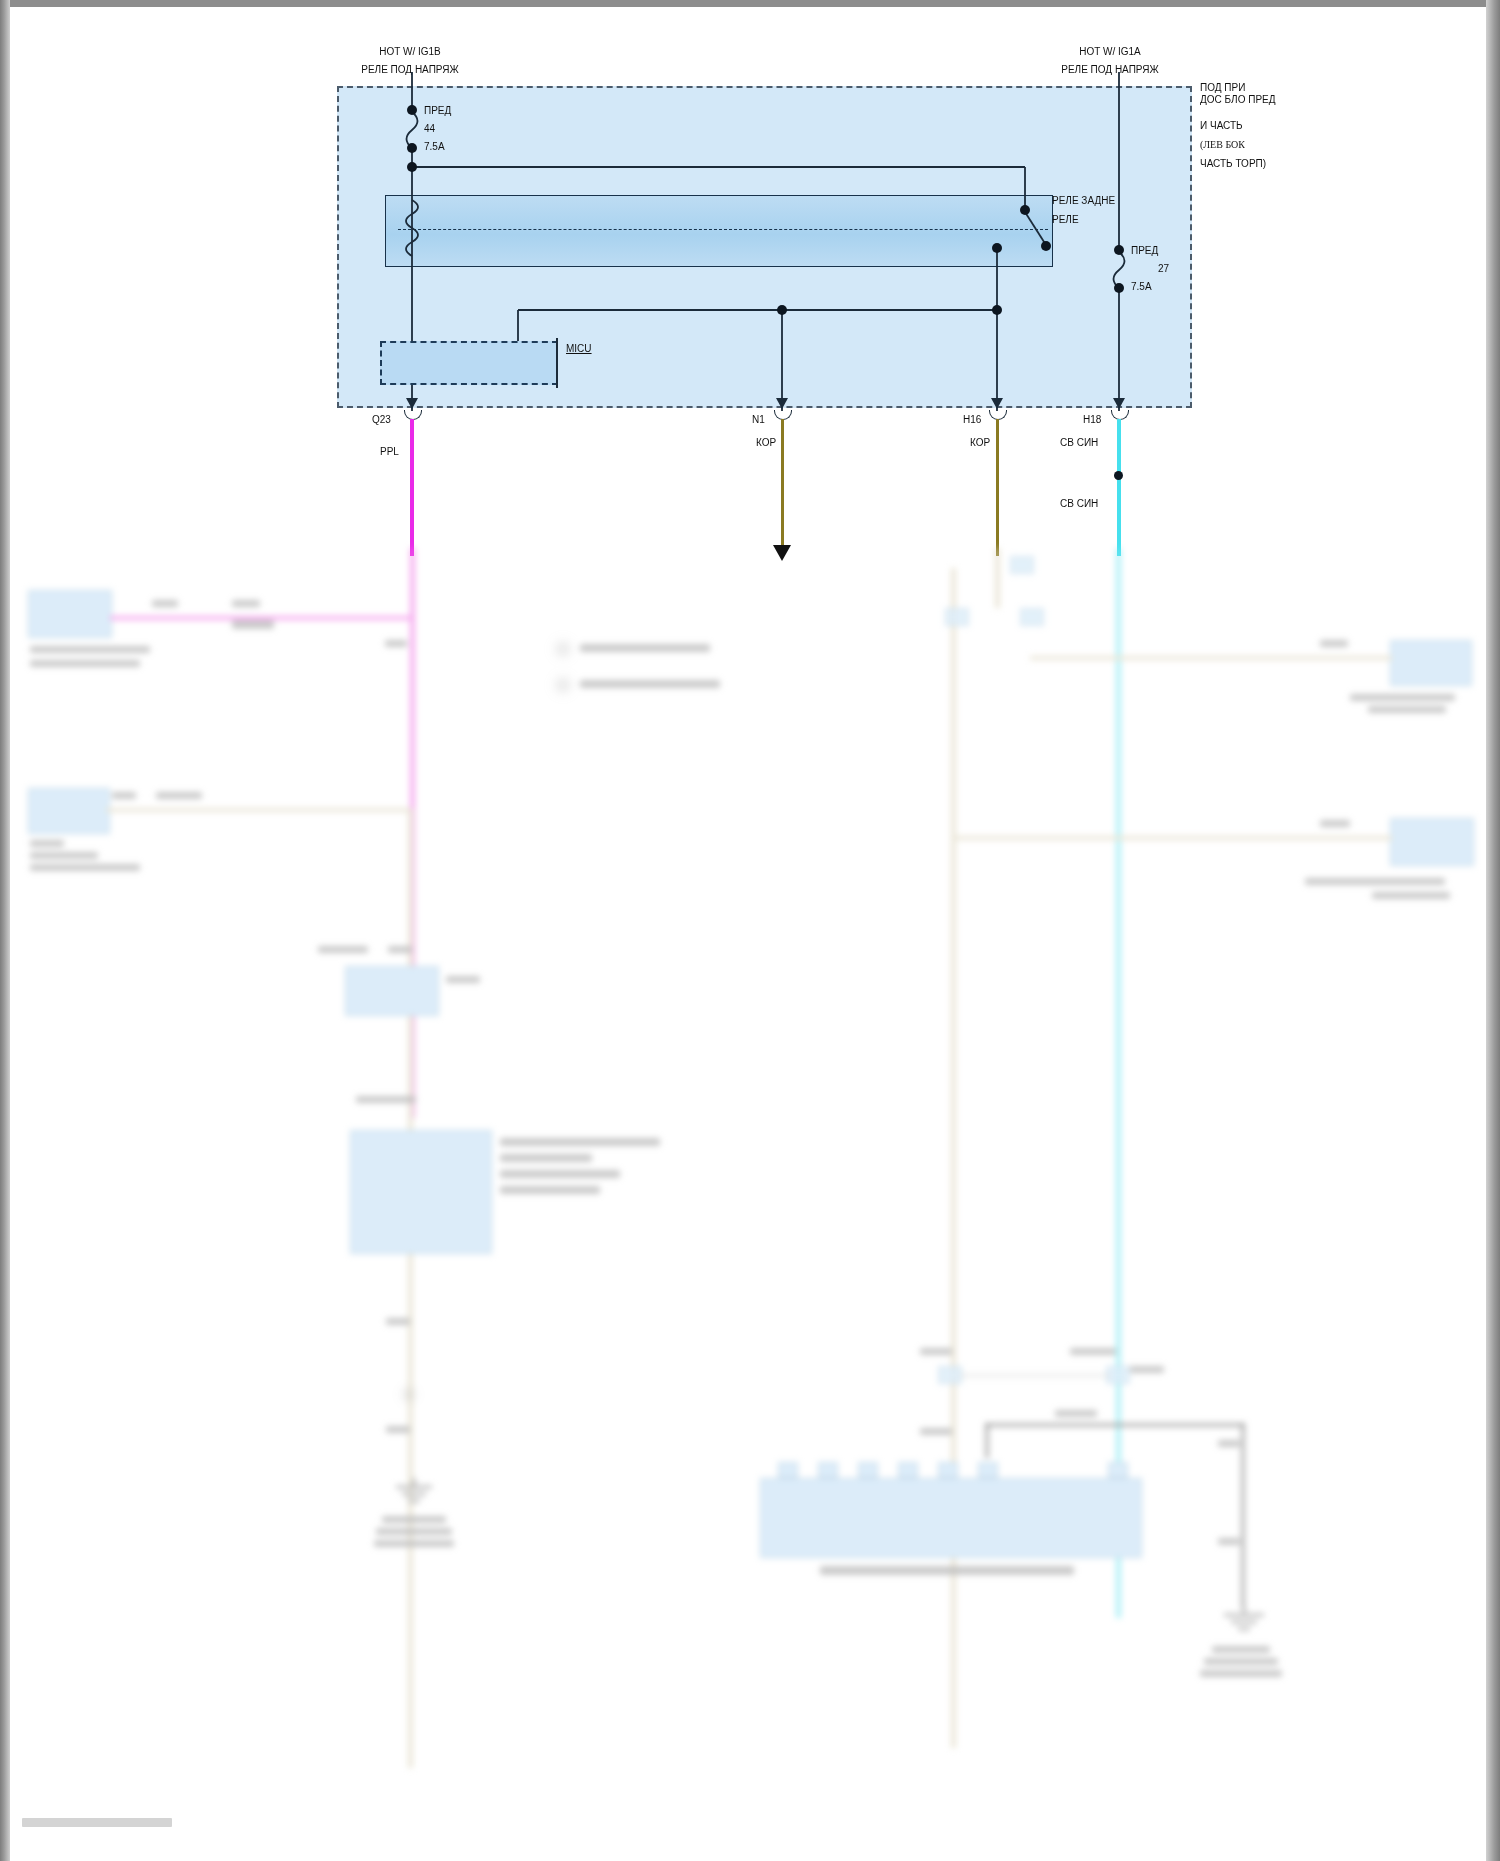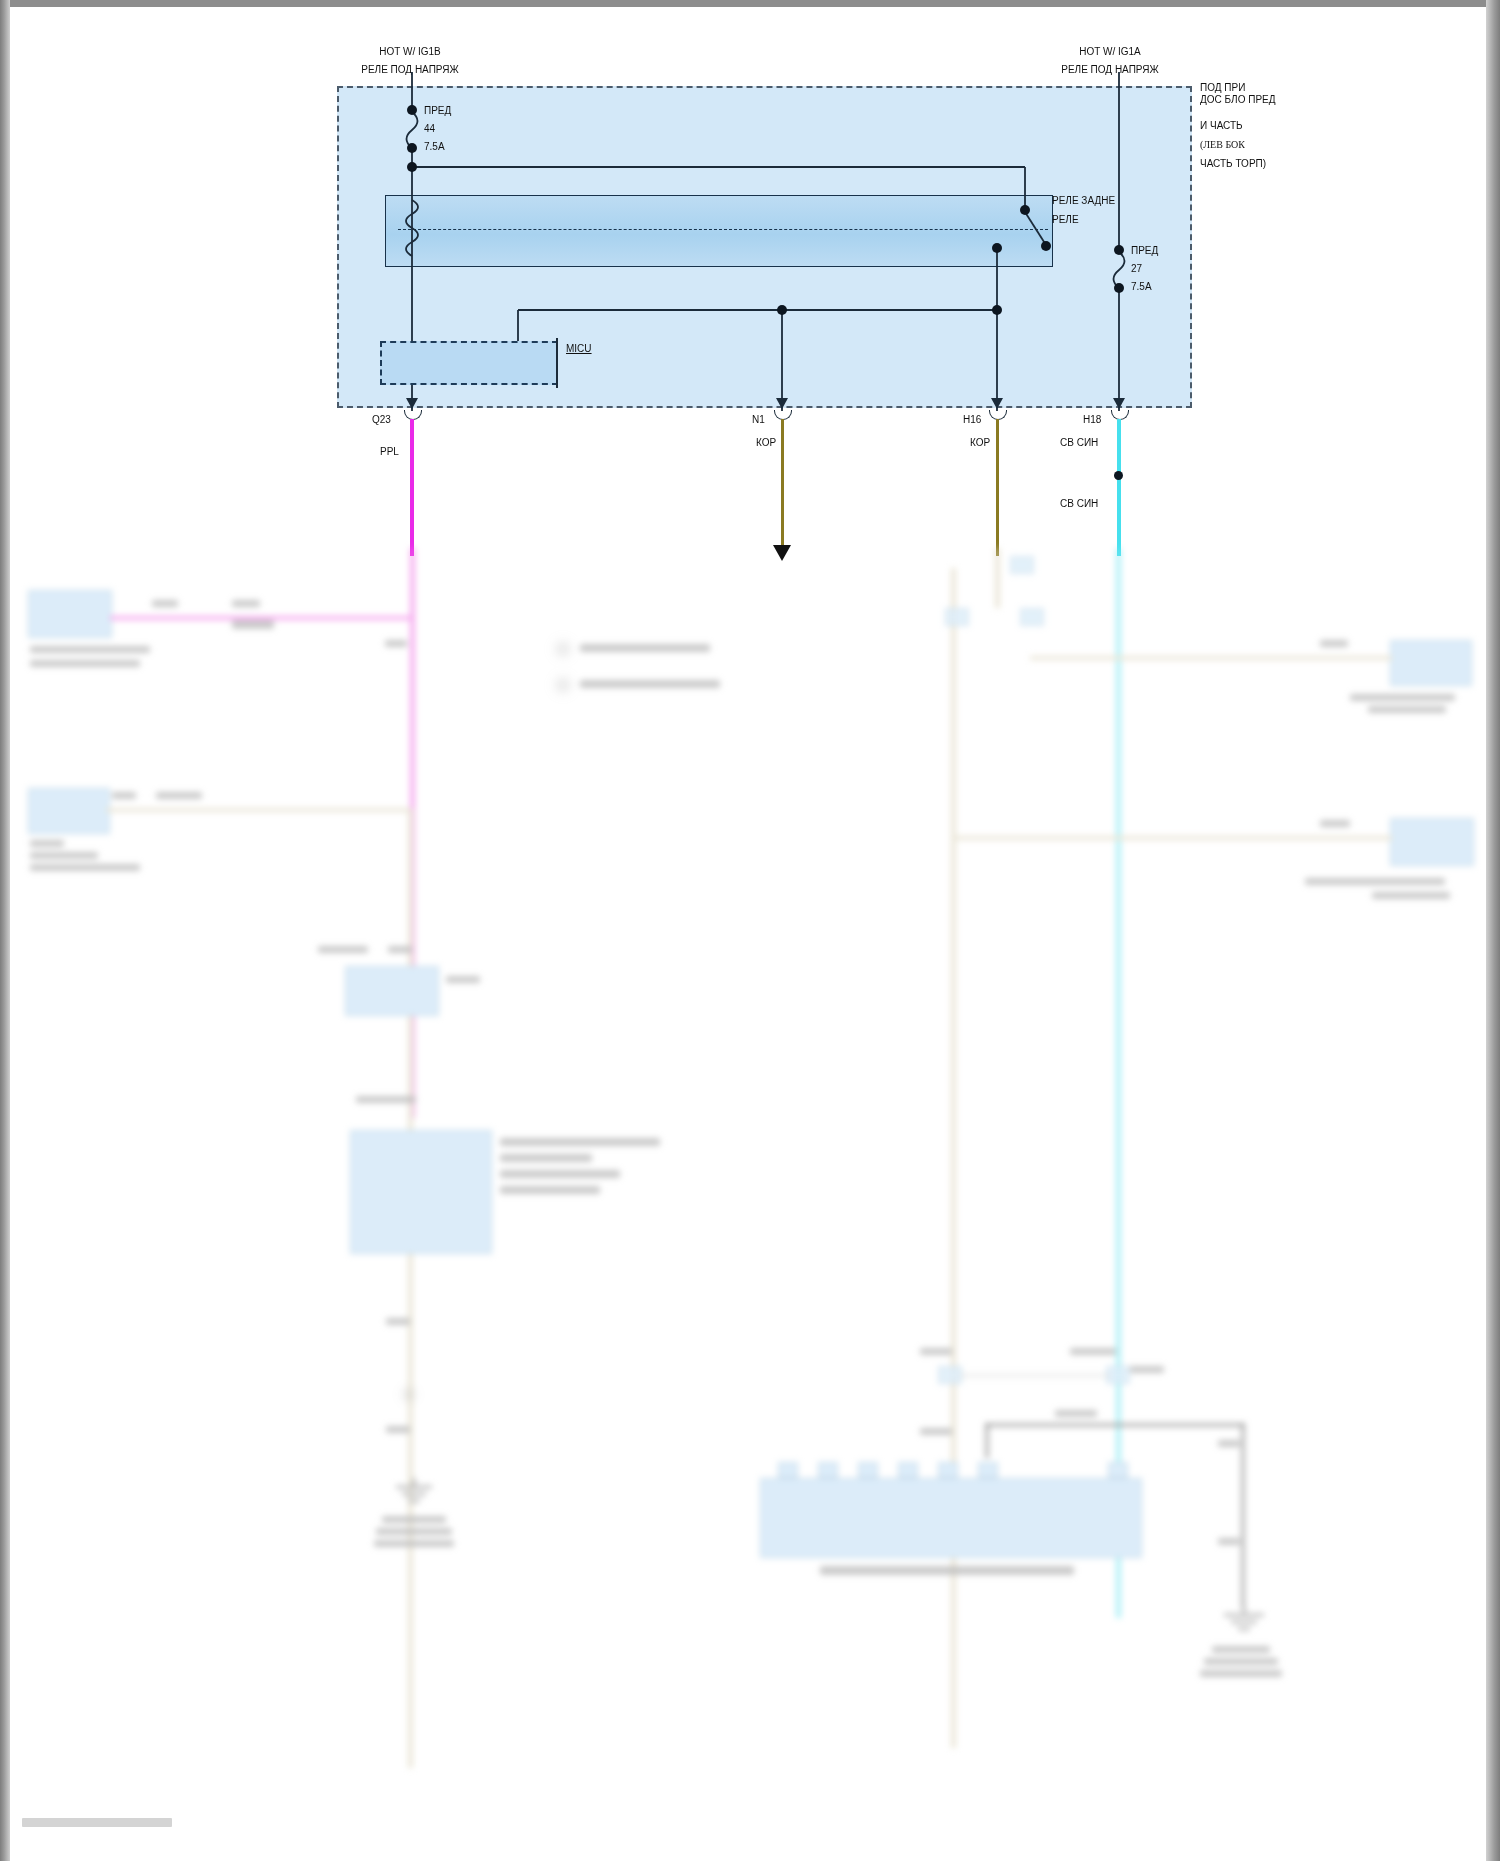--- a/index.html
+++ b/index.html
@@ -152,21 +152,21 @@
         <circle cx="1119" cy="250" r="5"></circle>
         <circle cx="1119" cy="288" r="5"></circle>
       </g>
     </svg>
 
     <div class="lbl" style="left:424px;top:103px;">ПРЕД</div>
     <div class="lbl" style="left:424px;top:121px;">44</div>
     <div class="lbl" style="left:424px;top:139px;">7.5A</div>
 
     <div class="lbl" style="left:1131px;top:243px;">ПРЕД</div>
-    <div class="lbl" style="left:1131px;top:261px;text-align:center;">27</div>
+    <div class="lbl" style="left:1158px;top:261px;text-align:center;">27</div>
     <div class="lbl" style="left:1131px;top:279px;">7.5A</div>
 
     <div class="arrow" style="left:406px;top:398px;"></div>
     <div class="arrow" style="left:776px;top:398px;"></div>
     <div class="arrow" style="left:991px;top:398px;"></div>
     <div class="arrow" style="left:1113px;top:398px;"></div>
 
     <div class="cup" style="left:404px;top:410px;"></div>
     <div class="cup" style="left:774px;top:410px;"></div>
     <div class="cup" style="left:989px;top:410px;"></div>

